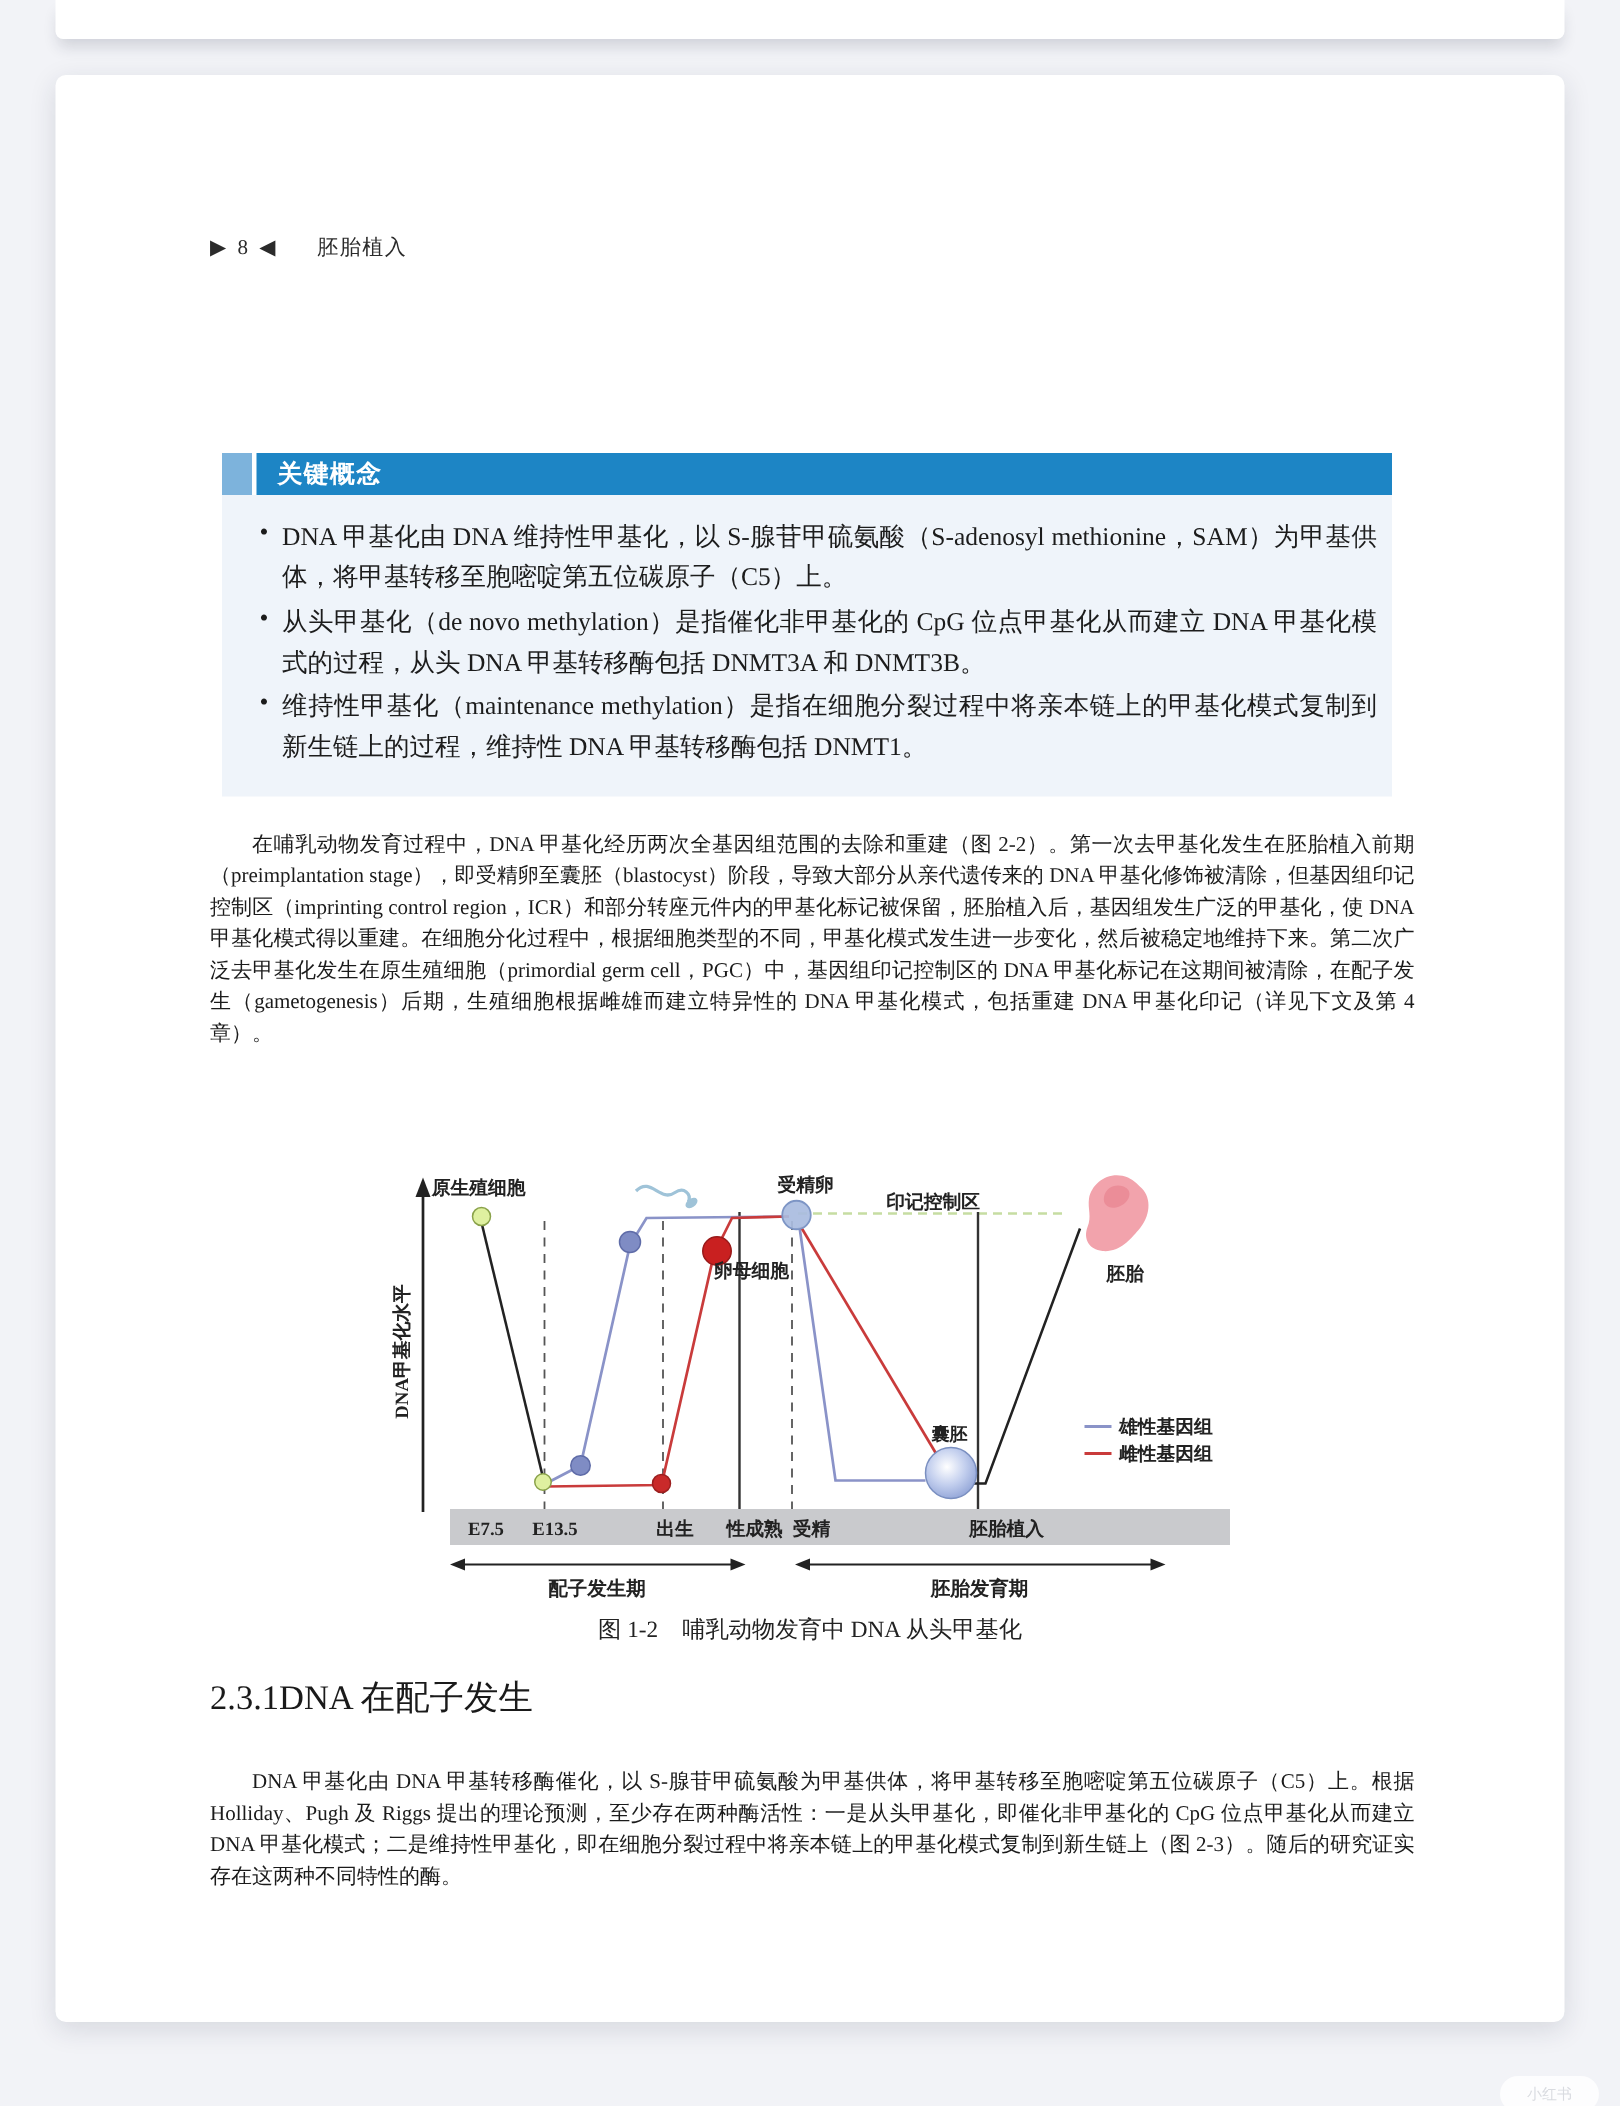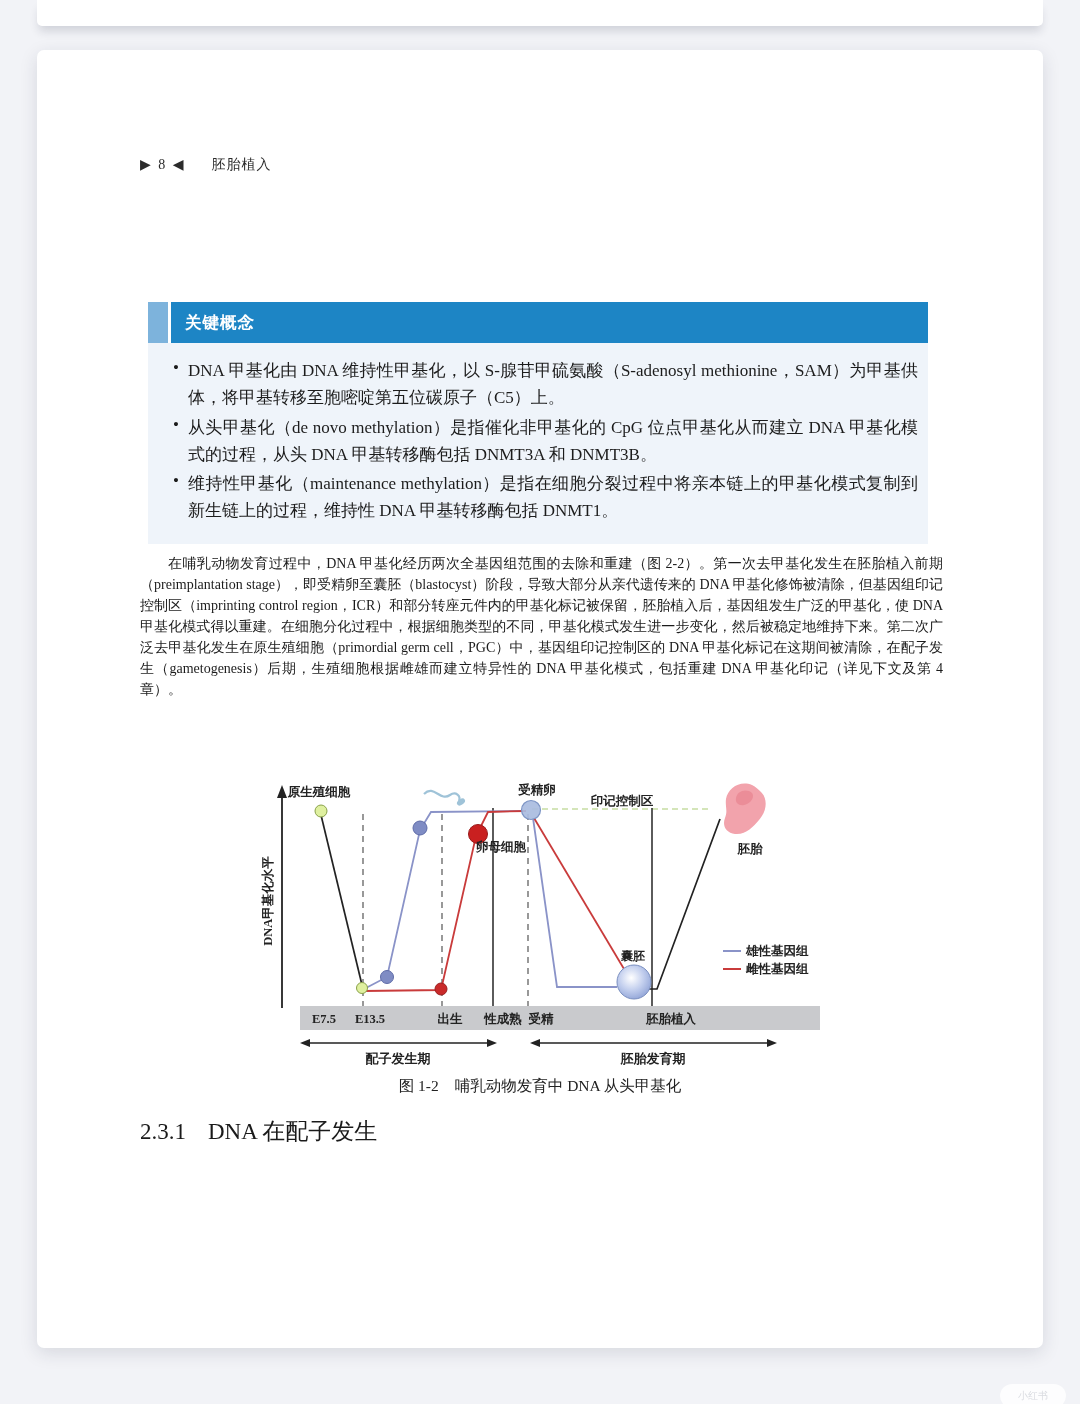--- a/index.html
+++ b/index.html
@@ -11,21 +11,21 @@
         border-radius:7px;box-shadow:0 5px 18px rgba(30,40,60,.13);}
 
   .running-head{position:absolute;left:103px;top:106px;font-size:14px;color:#2b2b2b;letter-spacing:1px;}
   .running-head .pg{margin-right:26px;letter-spacing:2px;}
 
   .section-title{position:absolute;left:0;top:195px;width:100%;text-align:center;
                  font-weight:bold;font-size:27px;color:#141414;}
   .section-title .num{margin-right:26px;}
 
   .key-box{position:absolute;left:111px;top:252px;width:780px;}
-  .kb-header{height:41px;display:flex;}
+  .kb-header{height:28px;display:flex;}
   .kb-square{width:20px;background:#7db3dc;}
   .kb-bar{flex:1;margin-left:3px;background:#1d85c5;display:flex;align-items:center;padding-left:14px;}
   .kb-title{color:#fff;font-family:"Liberation Sans","DejaVu Sans",sans-serif;font-weight:bold;font-size:16.5px;letter-spacing:1px;}
   .kb-body{background:#eff4fa;padding:15px 10px 16px 16px;}
   .kb-body ul{margin:0;padding:0;list-style:none;}
   .kb-body li{display:flex;margin-bottom:3px;}
   .kb-dot{width:24px;flex:0 0 24px;text-align:center;font-size:17px;}
   .kb-txt{flex:1;font-size:17px;line-height:1.58;text-align:justify;color:#1c1c1c;}
 
   .para{position:absolute;left:103px;width:803px;font-size:14px;line-height:1.5;
@@ -34,21 +34,21 @@
   .para2{top:1128px;}
 
   .figure{position:absolute;left:223px;top:728px;width:570px;height:292px;}
   .figure svg{display:block;}
   .figure text{font-family:"Liberation Serif","DejaVu Serif",serif;fill:#222;}
 
   .fig-caption{position:absolute;left:0;top:1026px;width:100%;text-align:center;font-size:15.5px;color:#222;}
   .fig-caption .lbl{margin-right:16px;}
 
   .subsection{position:absolute;left:103px;top:1066px;font-size:23px;color:#1a1a1a;}
-  .subsection .num{margin-right:22px;}
+  .subsection .num{}
 
   .watermark{position:absolute;left:1000px;top:1384px;width:66px;height:24px;background:rgba(255,255,255,.8);
              border-radius:12px;display:flex;align-items:center;justify-content:center;
              font-size:10px;color:#d9dbe0;font-family:"Liberation Sans",sans-serif;}
 </style>
 </head>
 <body>
 
 <div class="canvas">
   <div class="prev-page"></div>
@@ -171,17 +171,18 @@
     </div>
 
     <div class="fig-caption">
       <span class="lbl">图 1-2</span><span>哺乳动物发育中 DNA 从头甲基化</span>
     </div>
 
     <div class="subsection">
       <span class="num">2.3.1</span><span>DNA 在配子发生</span>
     </div>
 
+    <div class="para para2">DNA 甲基化由 DNA 甲基转移酶催化，以 S-腺苷甲硫氨酸为甲基供体，将甲基转移至胞嘧啶第五位碳原子（C5）上。根据 Holliday、Pugh 及 Riggs 提出的理论预测，至少存在两种酶活性：一是从头甲基化，即催化非甲基化的 CpG 位点甲基化从而建立 DNA 甲基化模式；二是维持性甲基化，即在细胞分裂过程中将亲本链上的甲基化模式复制到新生链上（图 2-3）。随后的研究证实存在这两种不同特性的酶。</div>
 
   </div>
 
   <div class="watermark">小红书</div>
 </div>
 
 </body></html>

